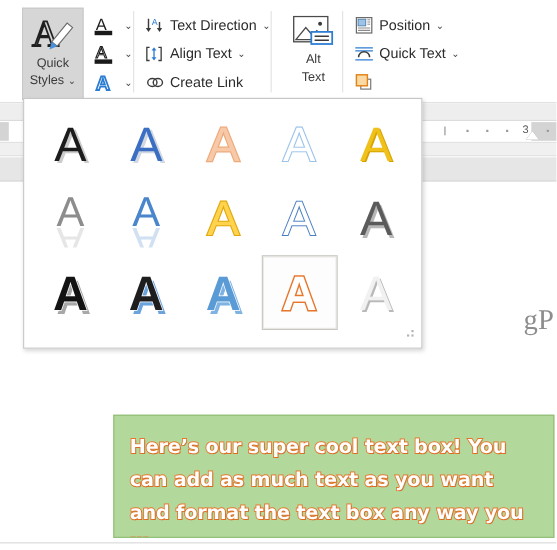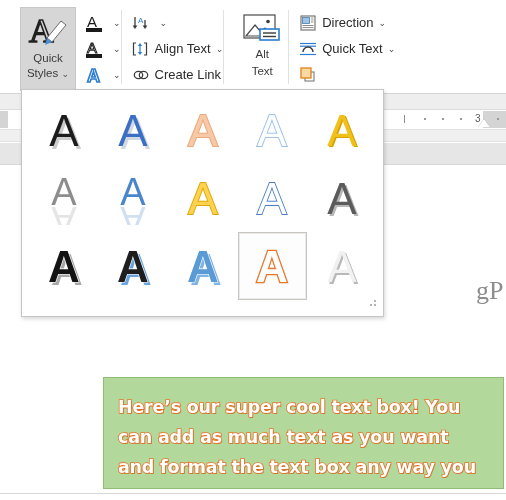--- a/index.html
+++ b/index.html
@@ -387,20 +387,21 @@
       <div class="cmd-row">
         <span class="cmd-ico">
           <svg viewBox="0 0 18 18" width="18" height="18">
             <line x1="3" y1="3" x2="3" y2="13" stroke="#3b3b3b" stroke-width="1.3"></line>
             <path d="M3 15 L0.6 11.5 L5.4 11.5 Z" fill="#3b3b3b"></path>
             <text x="6" y="9" font-family="Liberation Sans, sans-serif" font-size="8" fill="#2b7cd3">A</text>
             <line x1="13" y1="6" x2="13" y2="13" stroke="#3b3b3b" stroke-width="1.3"></line>
             <path d="M13 15 L10.6 11.5 L15.4 11.5 Z" fill="#3b3b3b"></path>
           </svg>
         </span>
+        <span class="cmd-lbl">Text Direction</span>
         <span class="cmd-caret">⌄</span>
       </div>
 
       <div class="cmd-row">
         <span class="cmd-ico">
           <svg viewBox="0 0 18 18" width="18" height="18">
             <path d="M4 3 L1.5 3 L1.5 15 L4 15" fill="none" stroke="#3b3b3b" stroke-width="1.2"></path>
             <path d="M12 3 L14.5 3 L14.5 15 L12 15" fill="none" stroke="#3b3b3b" stroke-width="1.2"></path>
             <line x1="8" y1="4.5" x2="8" y2="13.5" stroke="#2b7cd3" stroke-width="1.2"></line>
             <path d="M8 3 L5.8 6 L10.2 6 Z" fill="#2b7cd3"></path>
@@ -453,21 +454,21 @@
           <svg viewBox="0 0 18 18" width="18" height="18">
             <rect x="2" y="2" width="14" height="14" fill="#ffffff" stroke="#6a6a6a" stroke-width="1.1"></rect>
             <rect x="3.5" y="3.5" width="7" height="6" fill="#9fc3e6" stroke="#4a7ea8" stroke-width="0.8"></rect>
             <line x1="3.5" y1="11.5" x2="14.5" y2="11.5" stroke="#8a8a8a" stroke-width="1"></line>
             <line x1="3.5" y1="13.6" x2="14.5" y2="13.6" stroke="#8a8a8a" stroke-width="1"></line>
             <line x1="12" y1="4" x2="14.5" y2="4" stroke="#8a8a8a" stroke-width="0.9"></line>
             <line x1="12" y1="6" x2="14.5" y2="6" stroke="#8a8a8a" stroke-width="0.9"></line>
             <line x1="12" y1="8" x2="14.5" y2="8" stroke="#8a8a8a" stroke-width="0.9"></line>
           </svg>
         </span>
-        <span class="cmd-lbl">Direction</span>
+        <span class="cmd-lbl">Position</span>
         <span class="cmd-caret">⌄</span>
       </div>
 
       <div class="cmd-row">
         <span class="cmd-ico">
           <svg viewBox="0 0 18 18" width="18" height="18">
             <line x1="1" y1="3.5" x2="17" y2="3.5" stroke="#2b7cd3" stroke-width="1.2"></line>
             <line x1="1" y1="6.2" x2="17" y2="6.2" stroke="#2b7cd3" stroke-width="1.2"></line>
             <path d="M4 12 A5 5 0 0 1 14 12" fill="none" stroke="#3b3b3b" stroke-width="1.4"></path>
             <line x1="1" y1="14.5" x2="17" y2="14.5" stroke="#2b7cd3" stroke-width="1.2"></line>

